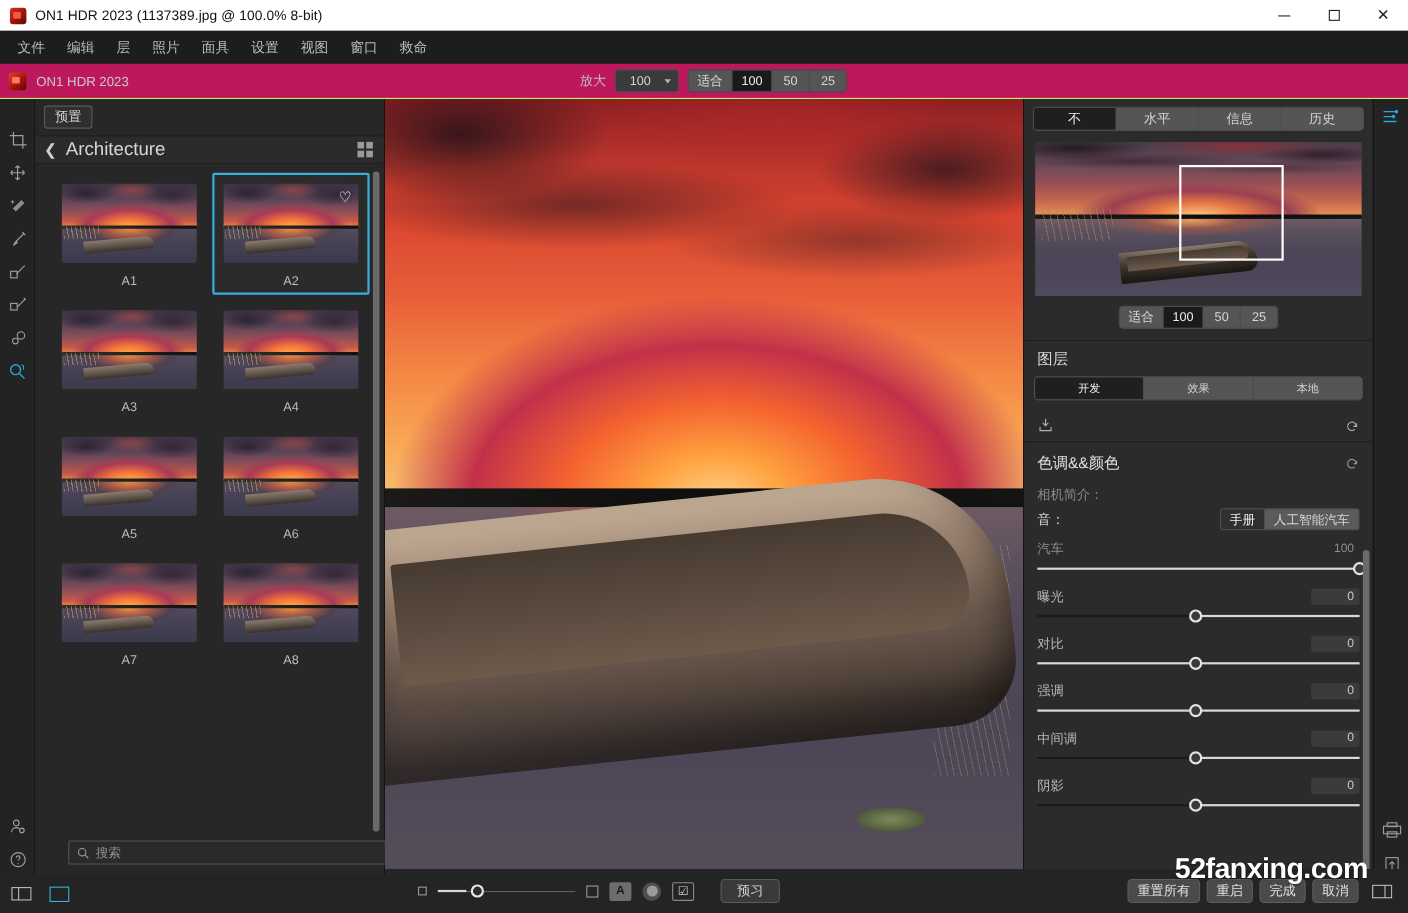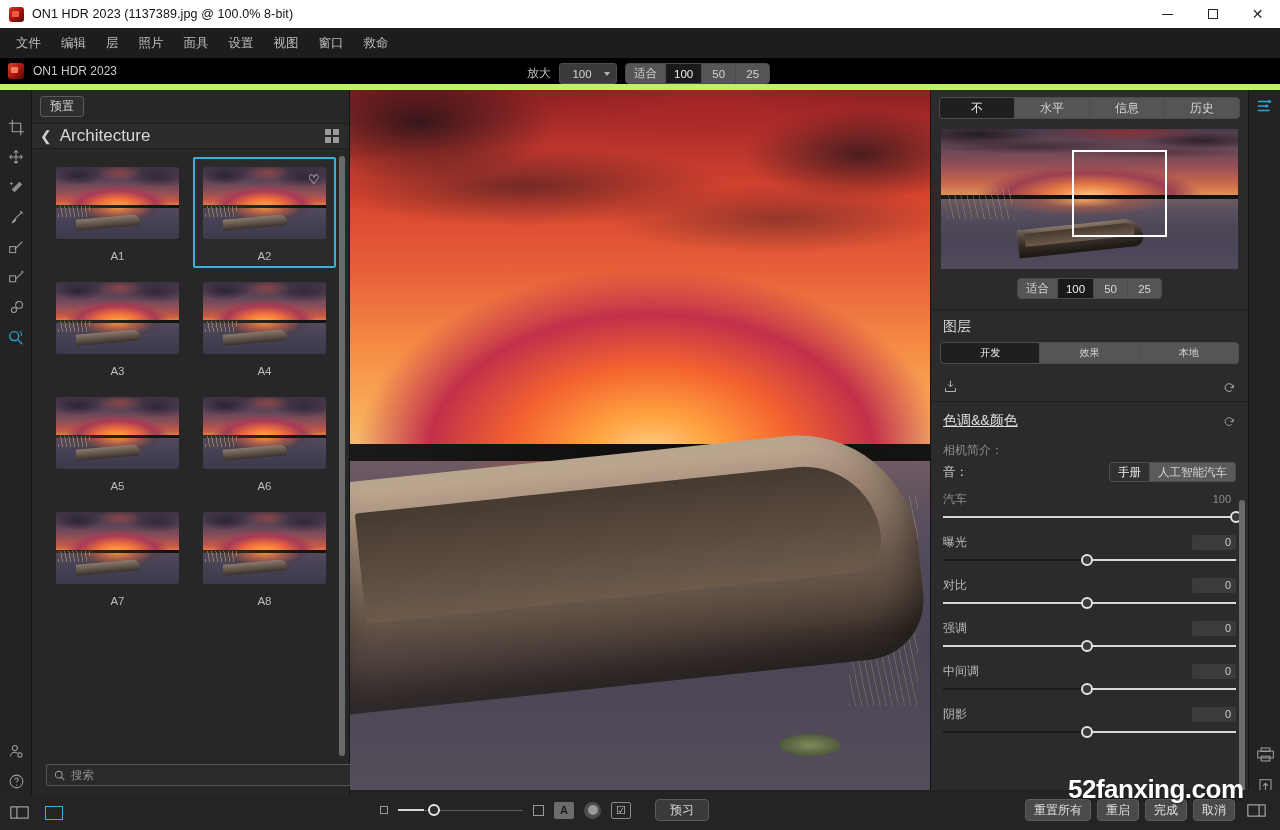--- a/index.html
+++ b/index.html
@@ -43,21 +43,21 @@
     position: absolute; top: 28px; left: 0; width: 1280px; height: 30px;
     background: #1d1d1d; display: flex; align-items: center; padding-left: 6px;
   }
   .menu-item {
     font-size: 12.5px; color: #bdbdbd; padding: 4px 10px; border-radius: 2px;
   }
 
   
   .appbar {
     position: absolute; top: 58px; left: 0; width: 1280px; height: 32px;
-    background: #000000; border-bottom: 6px solid #bef264;
+    background: #be185d; border-bottom: 1px solid #bef264;
     display: flex; align-items: center;
   }
   .appbar-logo {
     width: 16px; height: 16px; margin-left: 8px; margin-right: 9px; border-radius: 3px;
     background: linear-gradient(135deg,#e0442f 0%, #a01208 60%, #560802 100%);
     position: relative; flex:none;
   }
   .appbar-logo::after{
     content:""; position:absolute; left:3px; top:4px; width:7px; height:6px;
     background:#ff7b5f; border-radius:1px;
@@ -173,21 +173,21 @@
     background: linear-gradient(#8b7b6d, #3a312c);
     border-radius: 3px 26px 14px 3px;
     transform: rotate(-5deg);
   }
   .scene .reeds {
     position: absolute; left: 2%; top: 54%; width: 26%; height: 16%;
     background: repeating-linear-gradient(80deg, rgba(190,170,110,.55) 0 1px, transparent 1px 4px);
   }
 
   
-  .searchwrap { position: absolute; left: 14px; bottom: 44px; width: 330px; }
+  .searchwrap { position: absolute; left: 30px; bottom: 44px; width: 330px; }
   .searchbox {
     width: 100%; height: 22px; background: #2a2a2a; border: 1px solid #555;
     border-radius: 2px; display: flex; align-items: center; gap: 6px; padding: 0 7px;
   }
   .search-ph { font-size: 11.5px; color: #8f8f8f; }
   .browser-scroll {
     position: absolute; right: 4px; top: 66px; width: 6px; height: 620px;
     background: transparent;
   }
   .browser-scroll i { display:block; width:6px; height: 600px; background:#6a6a6a; border-radius:3px; }
@@ -321,21 +321,21 @@
     color: #b4b4b4;
   }
 
   .section {
     padding: 10px 12px 4px 12px;
   }
   .section-head {
     display: flex; align-items: center; justify-content: space-between;
     margin-bottom: 12px;
   }
-  .section-title { font-size: 14px; color: #e0e0e0; text-decoration: underline; }
+  .section-title { font-size: 14px; color: #e0e0e0; }
   .reset-ico { color: #9d9d9d; font-size: 13px; }
 
   .kv { font-size: 12px; color: #8b8b8b; margin-bottom: 3px; }
   .kv.sub { font-size: 11.5px; color: #7f7f7f; padding-left: 5px; margin-bottom: 10px; }
 
   .tone-row { display: flex; align-items: center; justify-content: space-between; margin-bottom: 8px; }
   .tone-label { font-size: 12.5px; color: #cfcfcf; }
   .minseg { display: flex; height: 20px; border: 1px solid #4d4d4d; border-radius: 3px; overflow: hidden; gap: 1px; background: #4d4d4d; }
   .minseg div { padding: 0 8px; display: flex; align-items: center; font-size: 11.5px; color: #d5d5d5; background: #5b5b5b; }
   .minseg div.active { background: #303030; color: #eee; }

